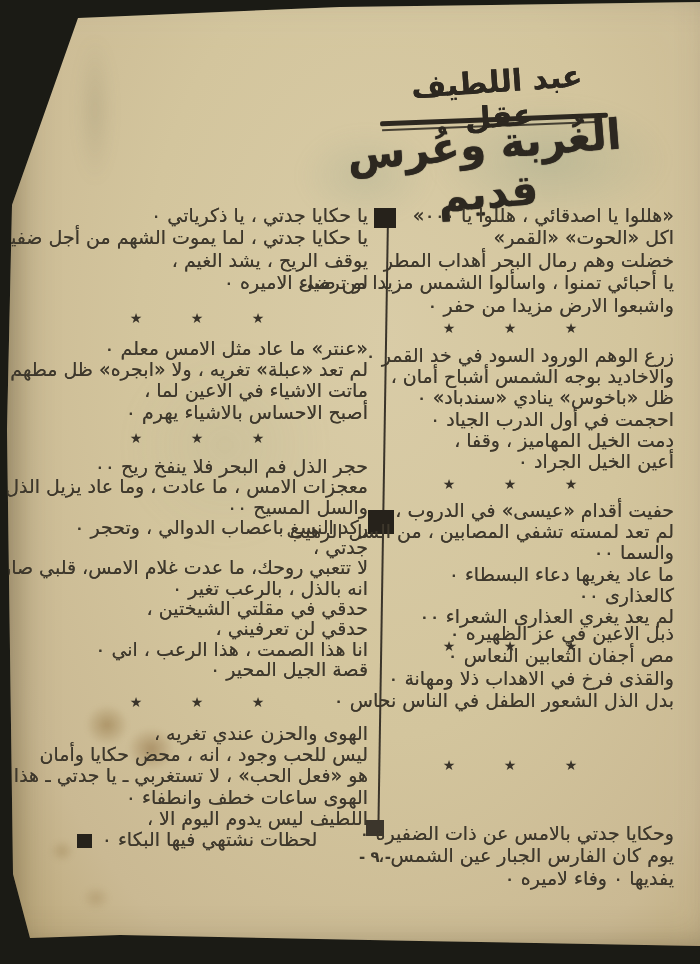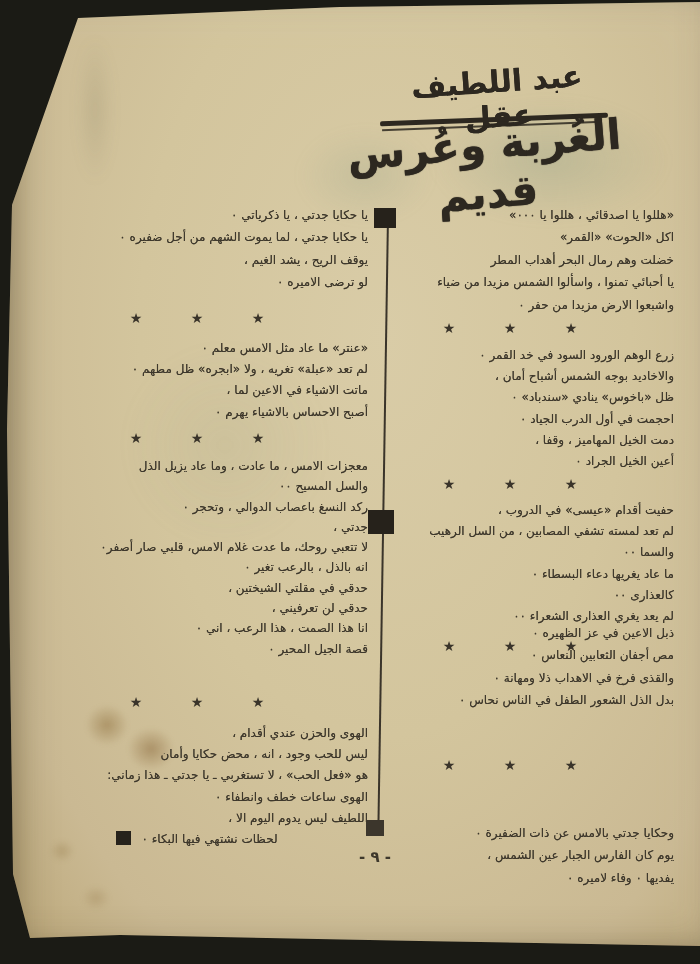--- a/index.html
+++ b/index.html
@@ -51,21 +51,21 @@
     transform:rotate(-4.5deg);
     letter-spacing:1px;
     text-shadow:0 0 1px #2d2820;
   }
 
   
   .col{position:absolute;top:0;height:964px;direction:rtl;}
   .col-right{left:390px;width:284px;text-decoration:underline;}
   .col-left{left:20px;width:348px;}
   .stanza{position:absolute;width:100%;text-align:right;color:#3e382c;}
-  .line{white-space:nowrap;font-size:12px;text-shadow:0 0 .4px rgba(62,56,44,.8);}
+  .line{white-space:nowrap;font-size:19px;text-shadow:0 0 .4px rgba(62,56,44,.8);}
   .lh22 .line{line-height:22.4px;}
   .lh21 .line{line-height:21.2px;}
   .lh20 .line{line-height:20.3px;}
   .stars{
     position:absolute;width:100%;text-align:center;
     font-size:14px;color:#3a342a;letter-spacing:22px;
     text-indent:22px; 
   }
   .col-left .stars{left:25px;}
   .pulled-left{text-align:center;padding-left:6px;}
@@ -163,34 +163,35 @@
       </div>
     <div class="stars" style="top:310px">★ ★ ★</div>
     <div class="stanza lh21" style="top:338px">
         <div class="line">«عنتر» ما عاد مثل الامس معلم ٠</div>
         <div class="line">لم تعد «عبلة» تغريه ، ولا «ابجره» ظل مطهم ٠</div>
         <div class="line">ماتت الاشياء في الاعين لما ،</div>
         <div class="line">أصبح الاحساس بالاشياء يهرم ٠</div>
       </div>
     <div class="stars" style="top:430px">★ ★ ★</div>
     <div class="stanza lh20" style="top:456px">
+        <div class="line">حجر الذل فم البحر فلا ينفخ ريح ٠٠</div>
         <div class="line">معجزات الامس ، ما عادت ، وما عاد يزيل الذل</div>
         <div class="line">والسل المسيح ٠٠</div>
         <div class="line">ركد النسغ باعصاب الدوالي ، وتحجر ٠</div>
         <div class="line">جدتي ،</div>
         <div class="line">لا تتعبي روحك، ما عدت غلام الامس، قلبي صار أصفر٠</div>
         <div class="line">انه بالذل ، بالرعب تغير ٠</div>
         <div class="line">حدقي في مقلتي الشيختين ،</div>
         <div class="line">حدقي لن تعرفيني ،</div>
         <div class="line">انا هذا الصمت ، هذا الرعب ، اني ٠</div>
         <div class="line">قصة الجيل المحير ٠</div>
       </div>
     <div class="stars" style="top:694px">★ ★ ★</div>
     <div class="stanza lh21" style="top:723px">
-        <div class="line">الهوى والحزن عندي أقدام ،</div>
+        <div class="line">الهوى والحزن عندي تغريه ،</div>
         <div class="line">ليس للحب وجود ، انه ، محض حكايا وأمان</div>
         <div class="line">هو «فعل الحب» ، لا تستغربي ـ يا جدتي ـ هذا زماني:</div>
         <div class="line">الهوى ساعات خطف وانطفاء ٠</div>
         <div class="line">اللطيف ليس يدوم اليوم الا ،</div>
         <div class="line pulled-left">لحظات نشتهي فيها البكاء ٠<span class="end-square"></span></div>
       </div>
   </div>
 
   <div class="page-number">- ٩ -</div>
 </div>

